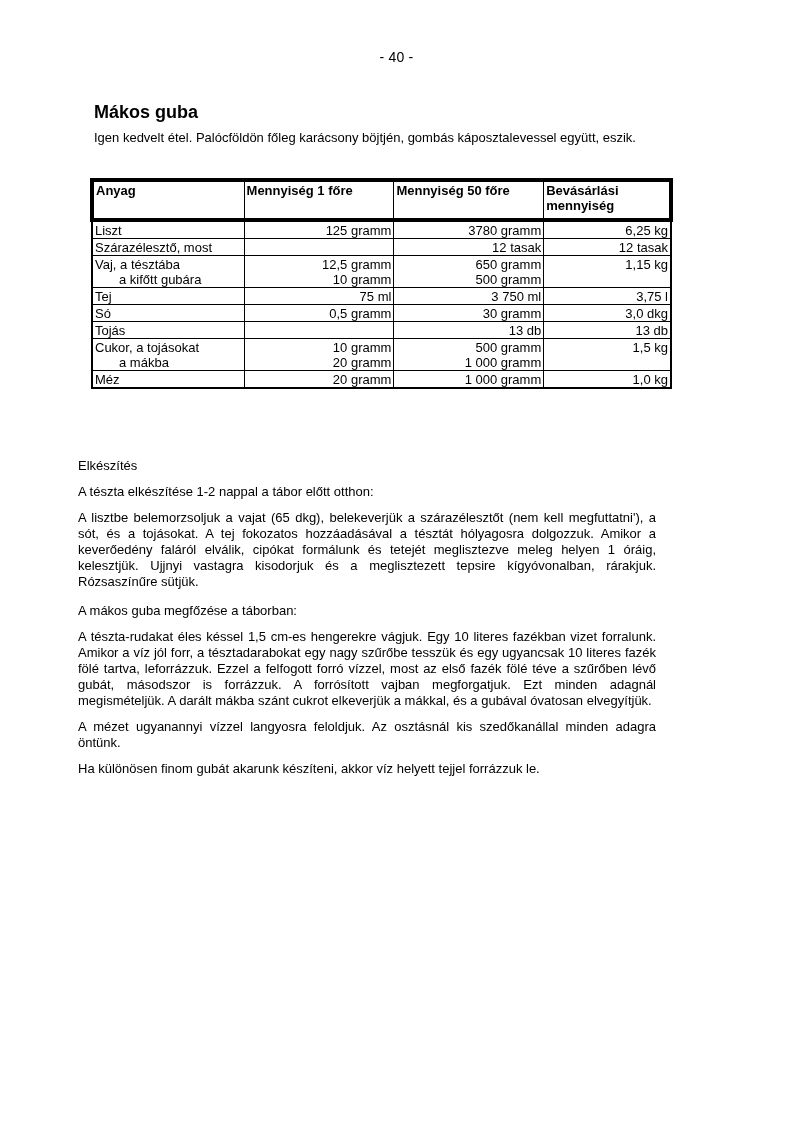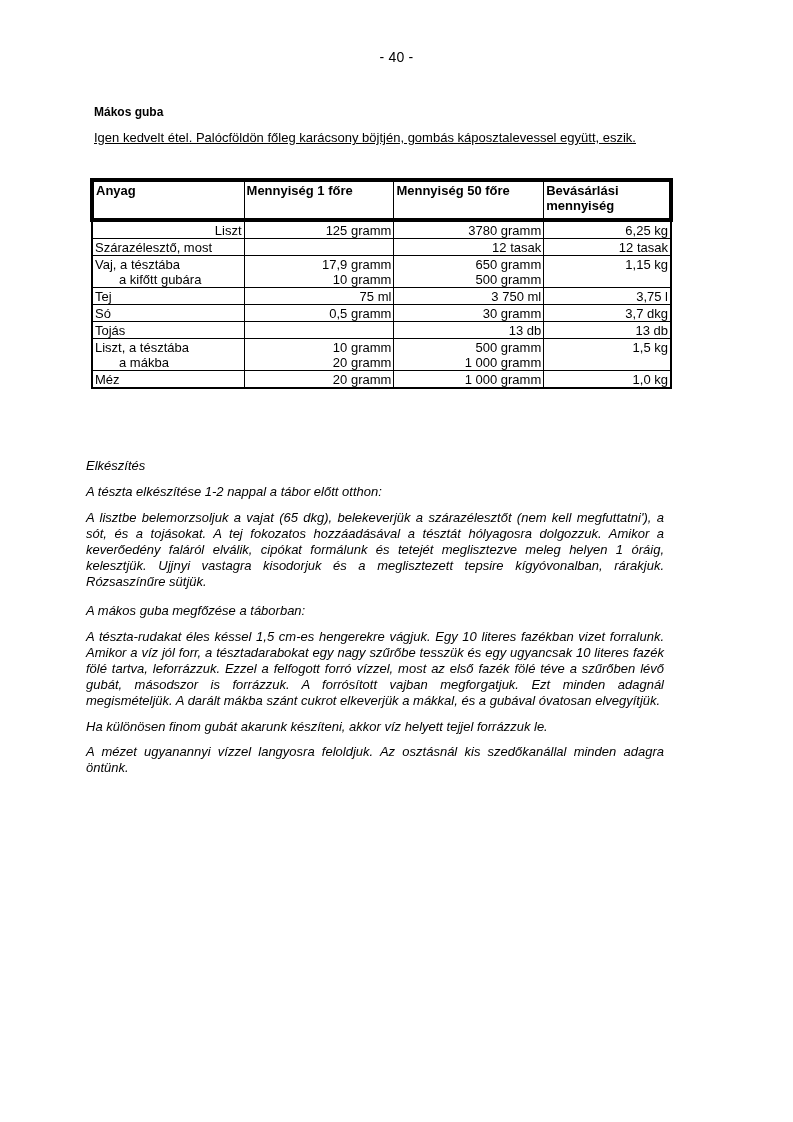--- a/index.html
+++ b/index.html
@@ -5,44 +5,44 @@
   html, body { margin: 0; padding: 0; background: #ffffff; }
   body {
     width: 793px; height: 1122px; position: relative; overflow: hidden;
     font-family: "Liberation Sans", sans-serif; color: #000; font-size: 13px;
   }
   .page-number {
     position: absolute; top: 49px; left: 0; width: 793px; text-align: center;
     font-size: 14px; letter-spacing: 0.2px;
   }
   .content { position: absolute; left: 94px; top: 105px; width: 578px; }
-  .title { font-weight: bold; font-size: 12px; margin: 0 0 10px 0; line-height: 15px; }
+  .title { font-weight: bold; font-size: 18px; margin: 0 0 10px 0; line-height: 15px; }
   p { margin: 0 0 9px 0; line-height: 16px; text-align: justify; }
-  p.intro { margin-bottom: 30px; text-decoration: underline; }
+  p.intro { margin-bottom: 30px; }
   table.ingredients {
     position: absolute; left: 90px; top: 178px; width: 583px;
     border-collapse: collapse; font-size: 13px; line-height: 15px;
   }
   table.ingredients td, table.ingredients th {
     border: 1.5px solid #000; padding: 1px 2px 0 2px; vertical-align: top;
   }
   table.ingredients th {
     font-weight: bold; text-align: left; height: 35px;
     border-top: 4px solid #000; border-bottom: 4px solid #000;
   }
   table.ingredients th:first-child { border-left: 4px solid #000; }
   table.ingredients th:last-child { border-right: 4px solid #000; }
   table.ingredients td:first-child { border-left: 2px solid #000; }
   table.ingredients td:last-child { border-right: 2px solid #000; }
   table.ingredients tr:last-child td { border-bottom: 2px solid #000; }
   td.num { text-align: right; }
   td.name { text-align: left; }
   .sub { display: block; padding-left: 24px; }
   col.c1 { width: 153px; } col.c2 { width: 151px; } col.c3 { width: 151px; } col.c4 { width: 128px; }
-  .body-text { position: absolute; left: 86px; top: 458px; width: 578px; font-style: italic; }
+  .body-text { position: absolute; left: 78px; top: 458px; width: 578px; }
 </style>
 </head>
 <body>
 
 <div class="page-number">- 40 -</div>
 
 <div class="content">
   <div class="title">Mákos guba</div>
   <p class="intro" style="text-align:left;">Igen kedvelt étel. Palócföldön főleg karácsony böjtjén, gombás káposztalevessel együtt, eszik.</p>
 </div>
@@ -58,21 +58,21 @@
     <tr>
       <th>Anyag</th>
       <th>Mennyiség 1 főre</th>
       <th>Mennyiség 50 főre</th>
       <th>Bevásárlási mennyiség</th>
     </tr>
   </thead>
   <tbody id="tbody">
       <tr>
         <td class="name">
-          <span style="display: block; text-align: right;">Liszt</span>
+          <span style="display: block;">Liszt</span>
         </td>
         <td class="num">
           <span style="display: block; text-align: right;">125 gramm</span>
         </td>
         <td class="num">
           <span style="display: block;">3780 gramm</span>
         </td>
         <td class="num">6,25 kg</td>
       </tr>
       <tr>
@@ -86,21 +86,21 @@
           <span style="display: block;">12 tasak</span>
         </td>
         <td class="num">12 tasak</td>
       </tr>
       <tr>
         <td class="name">
           <span style="display: block;">Vaj, a tésztába</span>
           <span class="sub" style="display: block;">a kifőtt gubára</span>
         </td>
         <td class="num">
-          <span style="display: block;">17,9 gramm</span>
+          <span style="display: block;">12,5 gramm</span>
           <span style="display: block;">10 gramm</span>
         </td>
         <td class="num">
           <span style="display: block;">650 gramm</span>
           <span style="display: block;">500 gramm</span>
         </td>
         <td class="num">1,15 kg</td>
       </tr>
       <tr>
         <td class="name">
@@ -117,37 +117,37 @@
       <tr>
         <td class="name">
           <span style="display: block;">Só</span>
         </td>
         <td class="num">
           <span style="display: block;">0,5 gramm</span>
         </td>
         <td class="num">
           <span style="display: block;">30 gramm</span>
         </td>
-        <td class="num">3,7 dkg</td>
+        <td class="num">3,0 dkg</td>
       </tr>
       <tr>
         <td class="name">
           <span style="display: block;">Tojás</span>
         </td>
         <td class="num">
           <span style="display: block;">&nbsp;</span>
         </td>
         <td class="num">
           <span style="display: block;">13 db</span>
         </td>
         <td class="num">13 db</td>
       </tr>
       <tr>
         <td class="name">
-          <span style="display: block;">Liszt, a tésztába</span>
+          <span style="display: block;">Cukor, a tojásokat</span>
           <span class="sub" style="display: block;">a mákba</span>
         </td>
         <td class="num">
           <span style="display: block;">10 gramm</span>
           <span style="display: block;">20 gramm</span>
         </td>
         <td class="num">
           <span style="display: block;">500 gramm</span>
           <span style="display: block;">1 000 gramm</span>
         </td>
@@ -167,15 +167,15 @@
       </tr>
     </tbody>
 </table>
 
 <div class="body-text">
   <p style="margin-bottom:10px;">Elkészítés</p>
   <p style="margin-bottom:10px;">A tészta elkészítése 1-2 nappal a tábor előtt otthon:</p>
   <p style="margin-bottom:13px;">A lisztbe belemorzsoljuk a vajat (65 dkg), belekeverjük a szárazélesztőt (nem kell megfuttatni'), a sót, és a tojásokat. A tej fokozatos hozzáadásával a tésztát hólyagosra dolgozzuk. Amikor a keverőedény faláról elválik, cipókat formálunk és tetejét meglisztezve meleg helyen 1 óráig, kelesztjük. Ujjnyi vastagra kisodorjuk és a meglisztezett tepsire kígyóvonalban, rárakjuk. Rózsaszínűre sütjük.</p>
   <p style="margin-bottom:10px;">A mákos guba megfőzése a táborban:</p>
   <p style="margin-bottom:10px;">A tészta-rudakat éles késsel 1,5 cm-es hengerekre vágjuk. Egy 10 literes fazékban vizet forralunk. Amikor a víz jól forr, a tésztadarabokat egy nagy szűrőbe tesszük és egy ugyancsak 10 literes fazék fölé tartva, leforrázzuk. Ezzel a felfogott forró vízzel, most az első fazék fölé téve a szűrőben lévő gubát, másodszor is forrázzuk. A forrósított vajban megforgatjuk. Ezt minden adagnál megismételjük. A darált mákba szánt cukrot elkeverjük a mákkal, és a gubával óvatosan elvegyítjük.</p>
+  <p style="margin-bottom:10px;">A mézet ugyanannyi vízzel langyosra feloldjuk. Az osztásnál kis szedőkanállal minden adagra öntünk.</p>
   <p>Ha különösen finom gubát akarunk készíteni, akkor víz helyett tejjel forrázzuk le.</p>
-  <p style="margin-bottom:10px;">A mézet ugyanannyi vízzel langyosra feloldjuk. Az osztásnál kis szedőkanállal minden adagra öntünk.</p>
 </div>
 
 </body></html>

